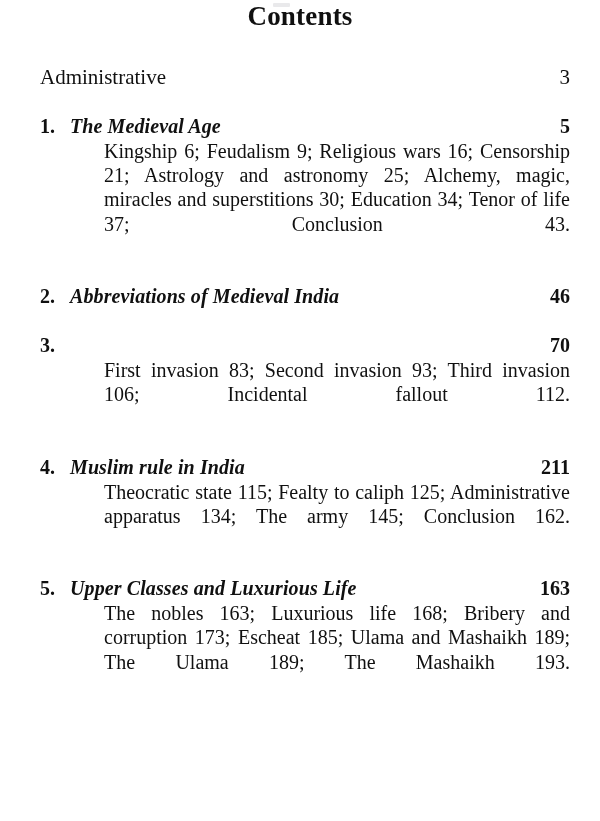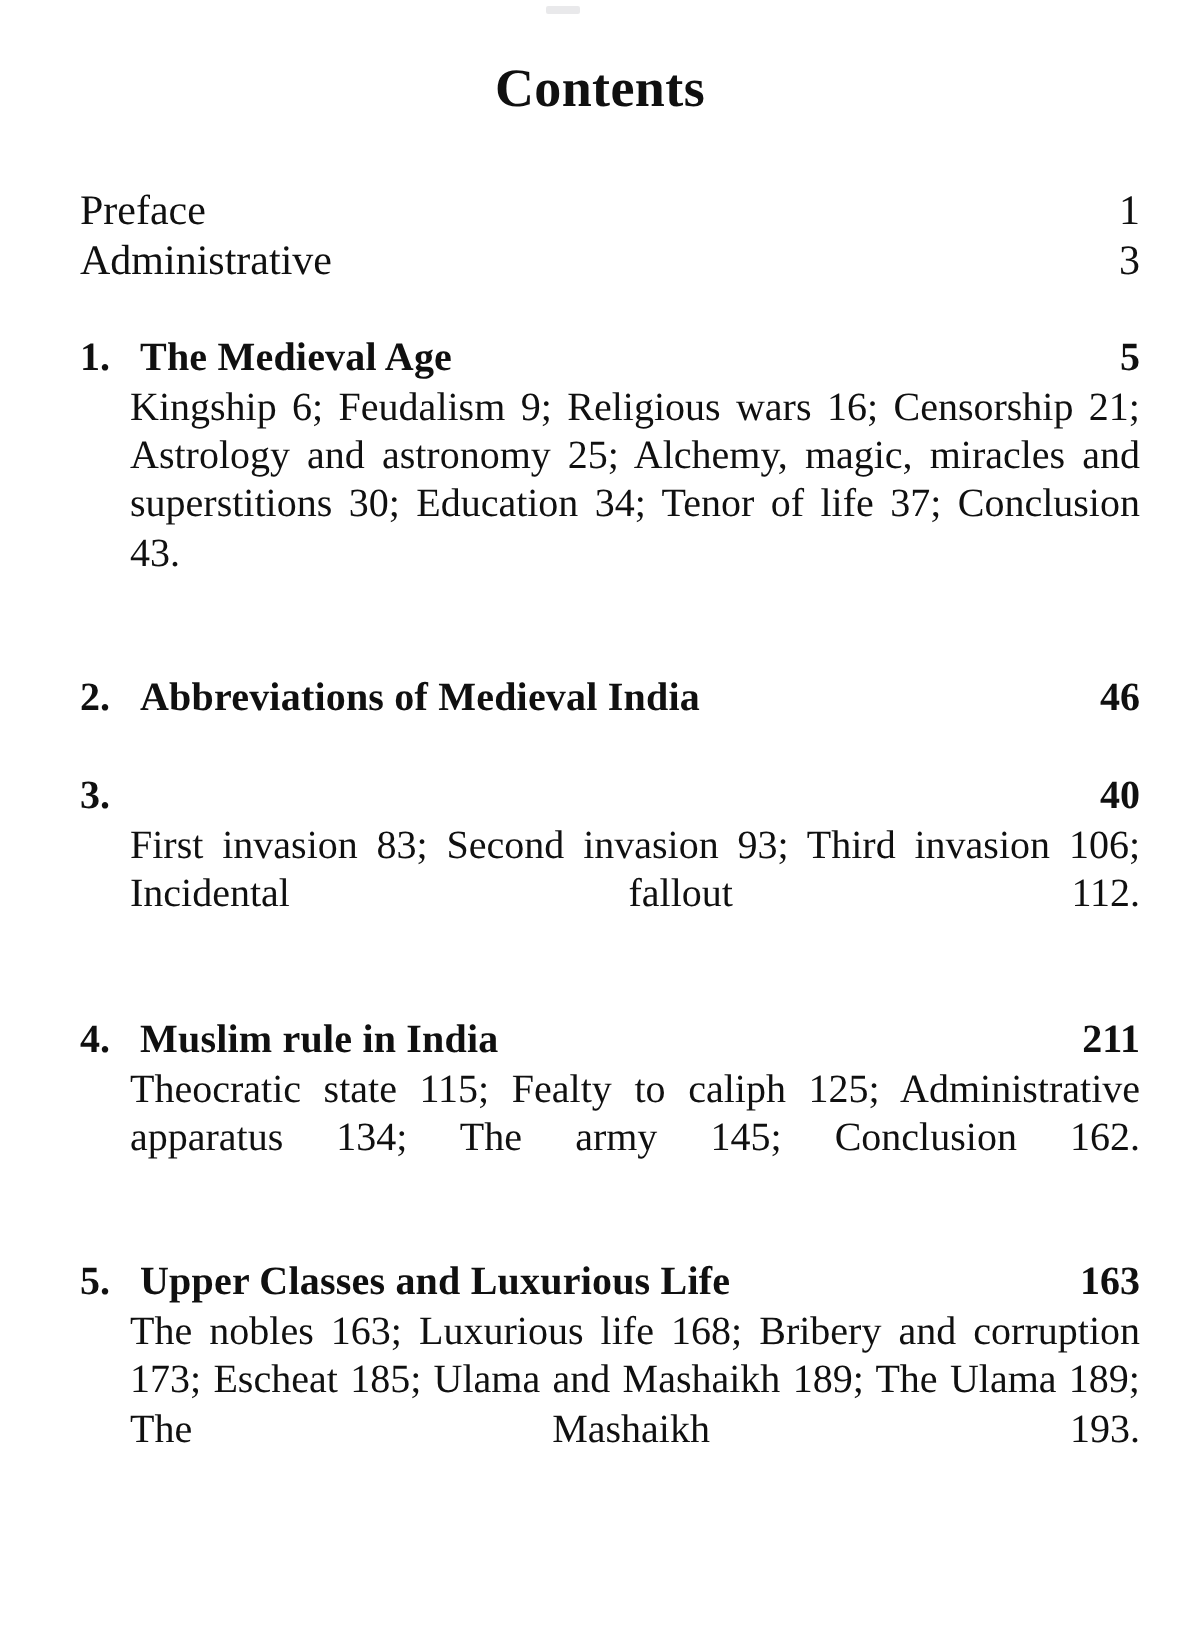--- a/index.html
+++ b/index.html
@@ -34,21 +34,20 @@
     background: rgba(120,120,130,0.16);
     border-radius: 1px;
   }
 
   .toc-title {
     text-align: center;
     font-size: 27px;
     font-weight: bold;
     letter-spacing: 0.2px;
     margin: 0;
-    padding-top: 28px;
     line-height: 32px;
   }
 
   .content-block {
     margin: 0;
     padding: 0 30px 0 40px;
   }
 
   
   .frontmatter {
@@ -85,31 +84,32 @@
     line-height: 26px;
     white-space: nowrap;
   }
   .chapter-num {
     flex: 0 0 30px;
     text-align: left;
   }
   .chapter-title {
     flex: 0 0 auto;
     letter-spacing: 0.1px;
+    font-style: italic;
   }
   .chapter-spacer {
     flex: 1 1 auto;
   }
   .chapter-page {
     flex: 0 0 auto;
     text-align: right;
     min-width: 30px;
   }
   .chapter-desc {
-    margin: 0 0 0 25px;
+    margin: 0 0 0 64px;
     font-size: 20px;
     line-height: 24.2px;
     text-align: justify;
     text-justify: inter-word;
     hyphens: manual;
   }
   .chapter-desc::after {
     content: "";
     display: inline-block;
     width: 100%;
@@ -121,25 +121,20 @@
 <div class="page">
 
   <div class="scan-speck"></div>
 
   <h1 class="toc-title">Contents</h1>
 
   <div class="content-block">
 
     <div class="frontmatter">
 
-      <div class="front-row">
-        <span class="front-label">Preface</span>
-        <span class="front-dots"></span>
-        <span class="front-page">1</span>
-      </div>
 
       <div class="front-row">
         <span class="front-label">Administrative</span>
         <span class="front-dots"></span>
         <span class="front-page">3</span>
       </div>
 
     </div>
 
     <div class="chapter">
@@ -158,21 +153,21 @@
         <span class="chapter-title">Abbreviations of Medieval India</span>
         <span class="chapter-spacer"></span>
         <span class="chapter-page">46</span>
       </div>
     </div>
 
     <div class="chapter">
       <div class="chapter-head">
         <span class="chapter-num">3.</span>
         <span class="chapter-spacer"></span>
-        <span class="chapter-page">40</span>
+        <span class="chapter-page">70</span>
       </div>
       <p class="chapter-desc">First invasion 83; Second invasion 93; Third invasion 106; Incidental fallout 112.</p>
     </div>
 
     <div class="chapter">
       <div class="chapter-head">
         <span class="chapter-num">4.</span>
         <span class="chapter-title">Muslim rule in India</span>
         <span class="chapter-spacer"></span>
         <span class="chapter-page">211</span>

